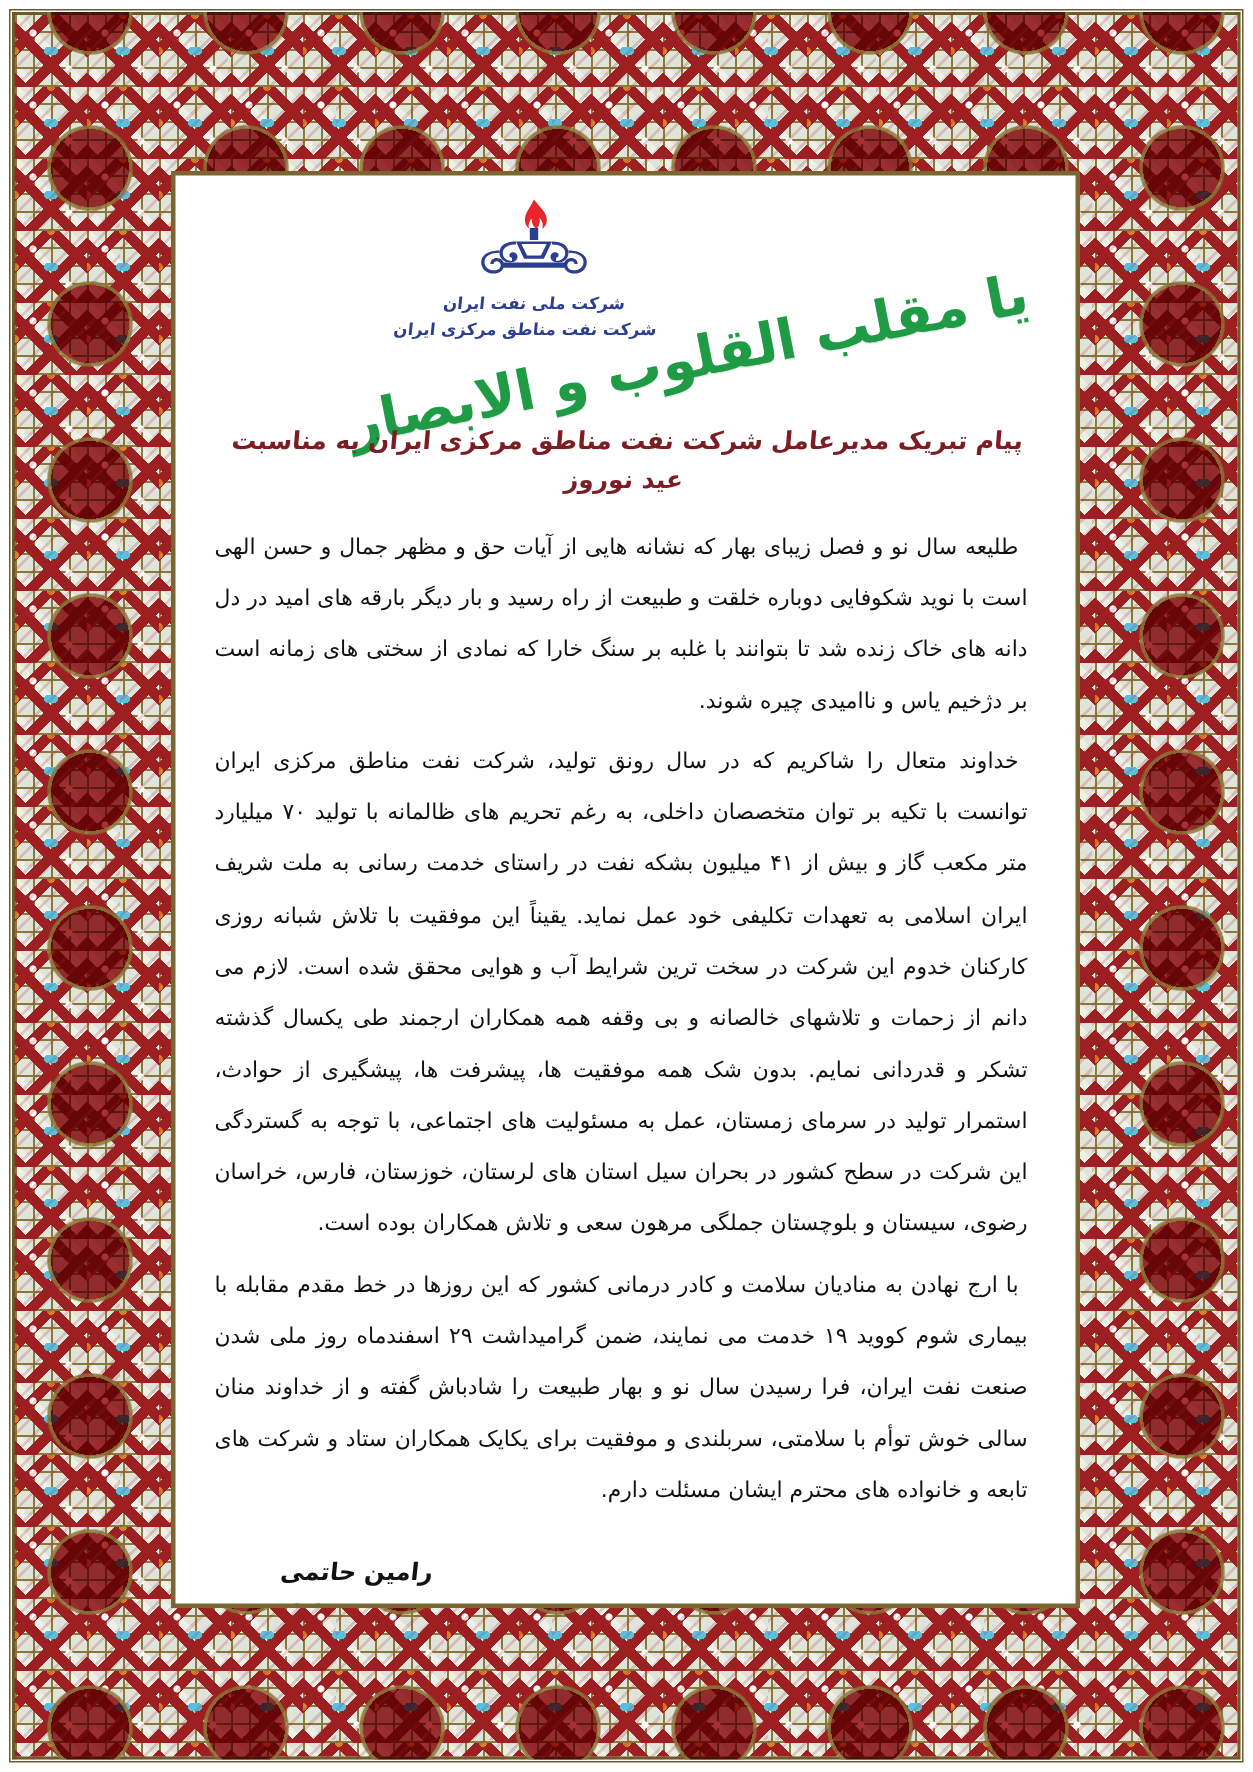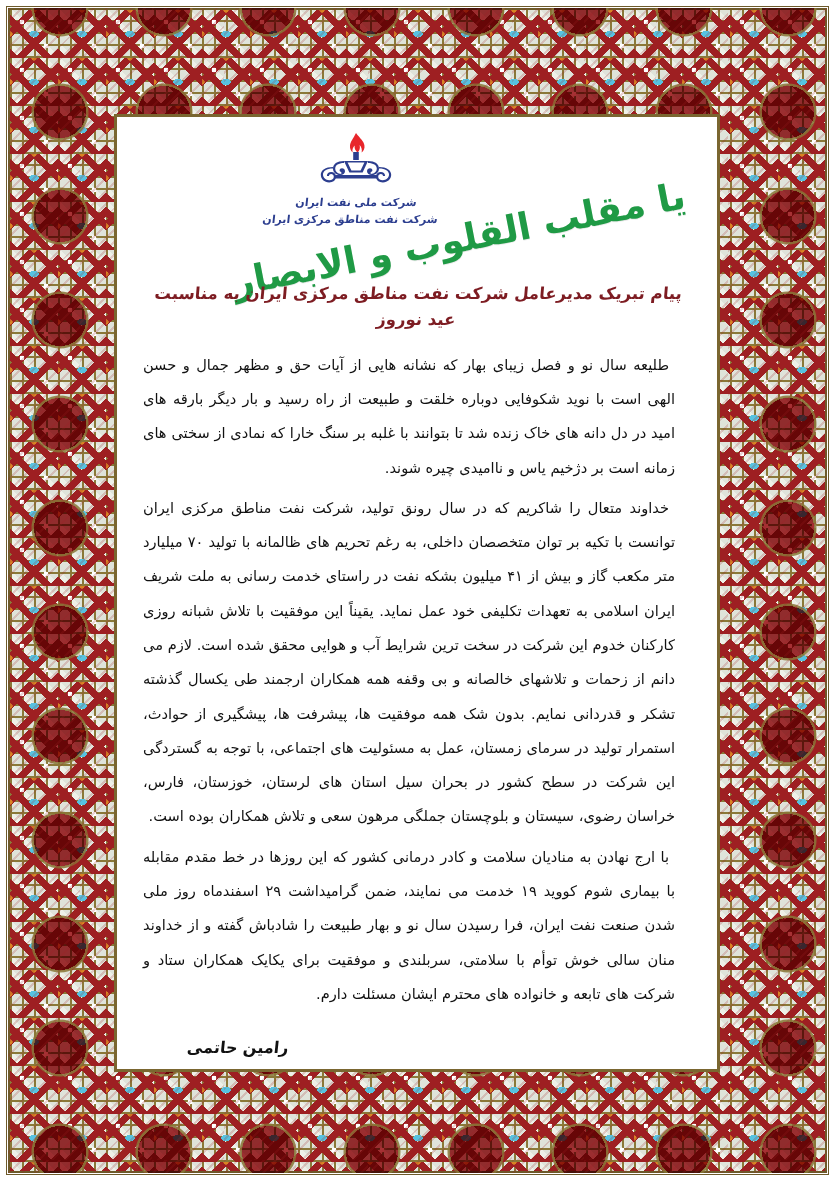--- a/index.html
+++ b/index.html
@@ -187,21 +187,21 @@
   #body-text{
     margin:14px 22px 0 22px;
     color:#111111;
     font-size:14.6px;
     line-height:2.35;
     text-align:justify;
     text-justify:inter-word;
     font-weight:500;
   }
   .body-para{
-    margin:0 16px 6px 0;
+    margin:0 6px 6px 0;
     text-indent:6px;
   }
 
   
   #signature{
     margin:22px 0 0 0;
     padding-left:66px;
     text-align:left;
     direction:rtl;
   }

